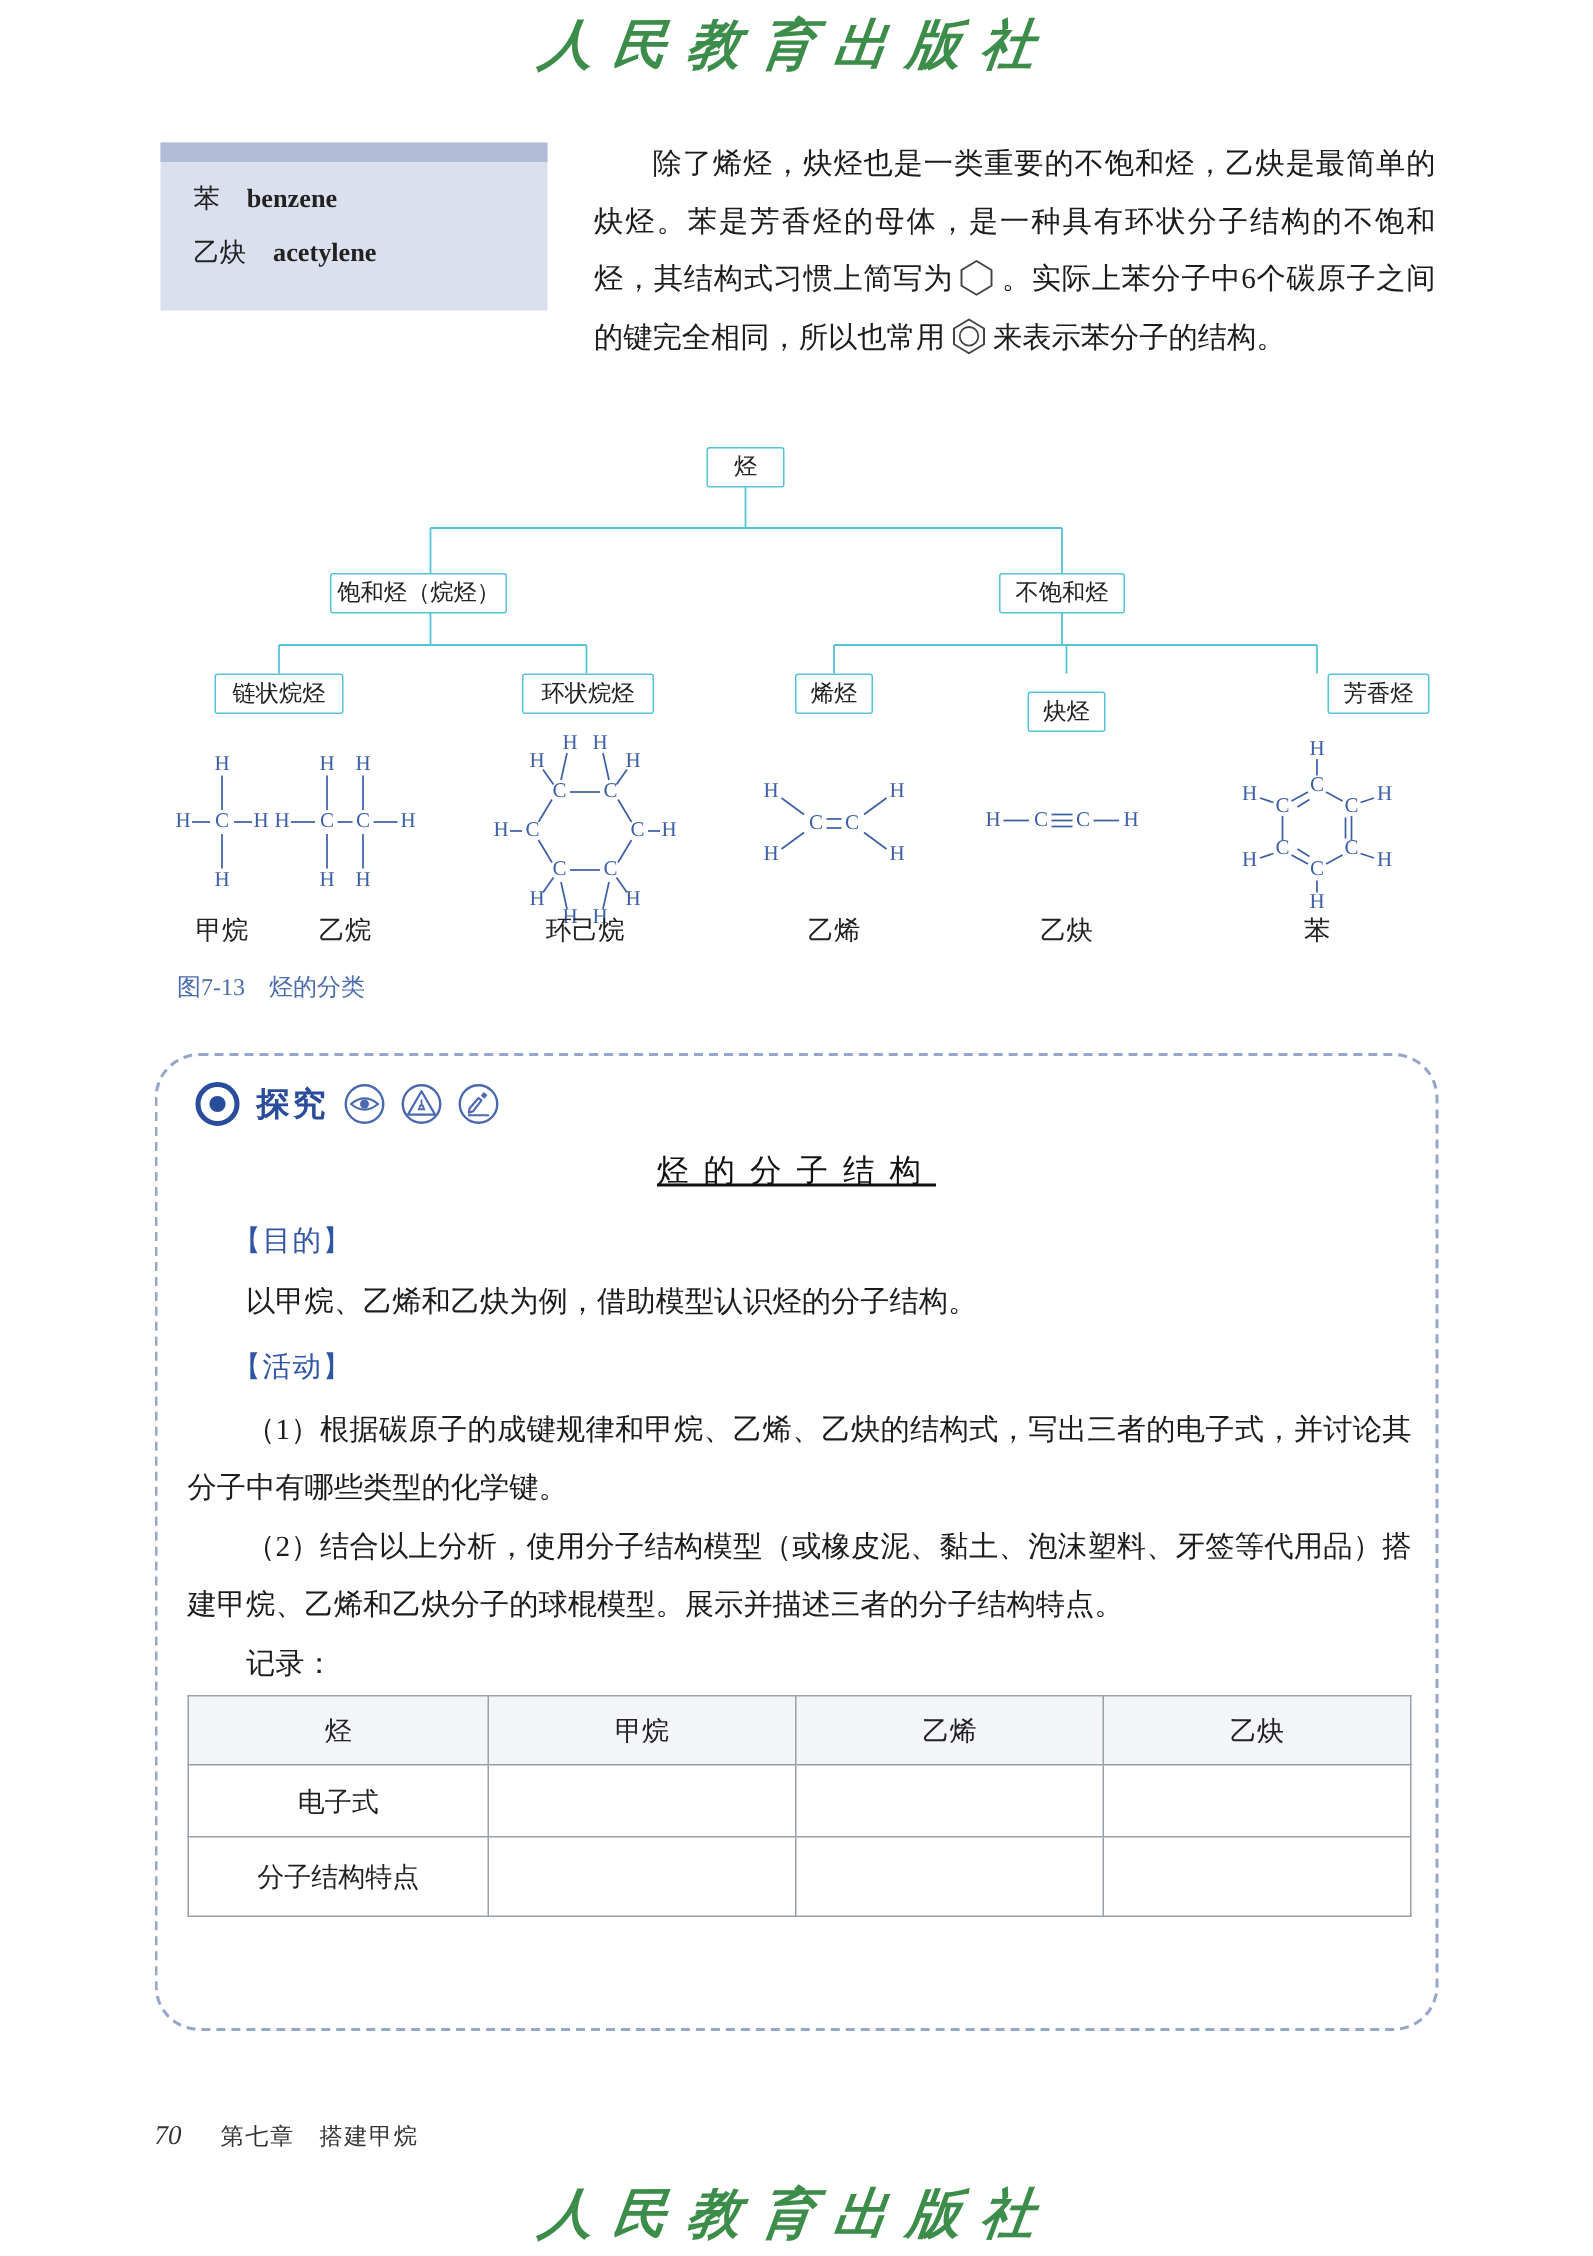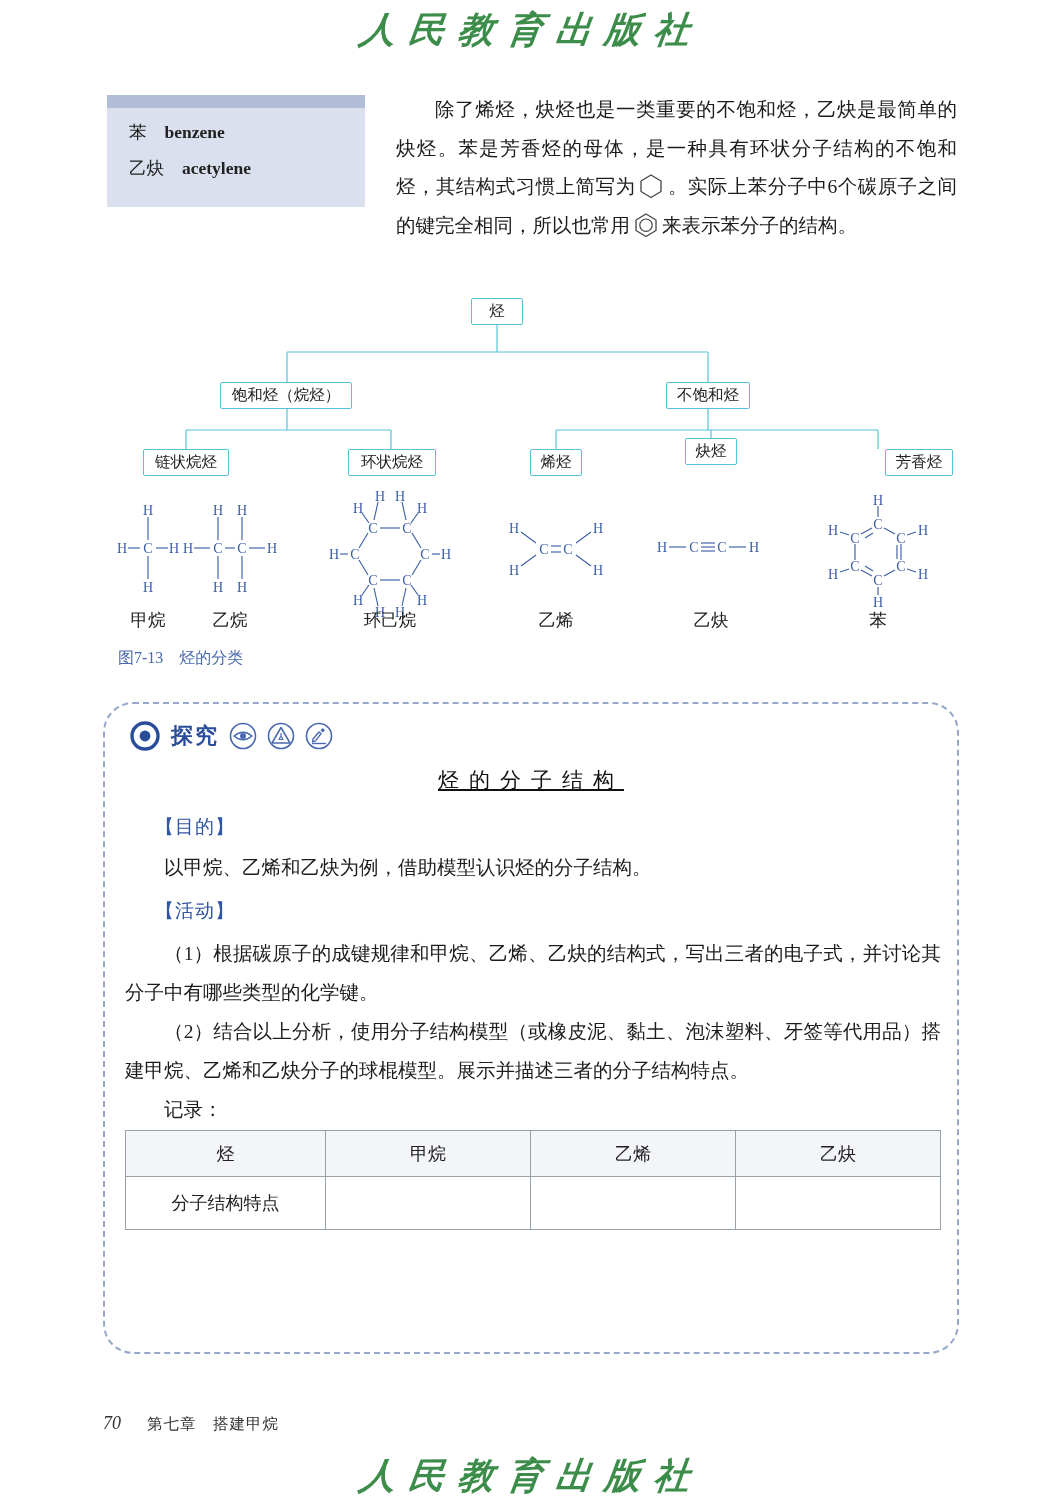--- a/index.html
+++ b/index.html
@@ -116,26 +116,26 @@
       <line x1="291" y1="140" x2="291" y2="159"></line>
       <line x1="608" y1="118" x2="608" y2="140"></line>
       <line x1="456" y1="140" x2="778" y2="140"></line>
       <line x1="456" y1="140" x2="456" y2="159"></line>
       <line x1="611" y1="140" x2="611" y2="159"></line>
       <line x1="778" y1="140" x2="778" y2="159"></line>
     </g>
   </svg>
 
   <div class="tbox" style="left:471px;top:298px;width:52px;">烃</div>
-  <div class="tbox" style="left:220px;top:382px;width:132px;">饱和烃（烷烃）</div>
+  <div class="tbox" style="left:220px;top:382px;width:118px;">饱和烃（烷烃）</div>
   <div class="tbox" style="left:666px;top:382px;width:84px;">不饱和烃</div>
   <div class="tbox" style="left:143px;top:449px;width:86px;">链状烷烃</div>
   <div class="tbox" style="left:348px;top:449px;width:88px;font-family:Liberation Mono, monospace;">环状烷烃</div>
   <div class="tbox" style="left:530px;top:449px;width:52px;">烯烃</div>
-  <div class="tbox" style="left:685px;top:438px;width:52px;">炔烃</div>
+  <div class="tbox" style="left:685px;top:461px;width:52px;">炔烃</div>
   <div class="tbox" style="left:844px;top:449px;width:68px;margin-left:41px;">芳香烃</div>
 
   <svg class="mol" style="left:112px;top:500px;" width="72" height="100" viewBox="0 0 72 100">
     <text x="36" y="10" text-anchor="middle" dominant-baseline="central">H</text>
     <line x1="36" y1="17" x2="36" y2="40"></line>
     <text x="10" y="48" text-anchor="middle" dominant-baseline="central">H</text>
     <line x1="16" y1="48" x2="28" y2="48"></line>
     <text x="36" y="48" text-anchor="middle" dominant-baseline="central">C</text>
     <line x1="44" y1="48" x2="56" y2="48"></line>
     <text x="62" y="48" text-anchor="middle" dominant-baseline="central">H</text>
@@ -303,20 +303,26 @@
     </div>
 
     <table class="rec-table">
       <tbody>
         <tr class="head">
           <td class="c0">烃</td>
           <td>甲烷</td>
           <td>乙烯</td>
           <td>乙炔</td>
         </tr>
+        <tr>
+          <td class="c0">电子式</td>
+          <td></td>
+          <td></td>
+          <td></td>
+        </tr>
         <tr class="last">
           <td class="c0">分子结构特点</td>
           <td></td>
           <td></td>
           <td></td>
         </tr>
       </tbody>
     </table>
   </div>
 

